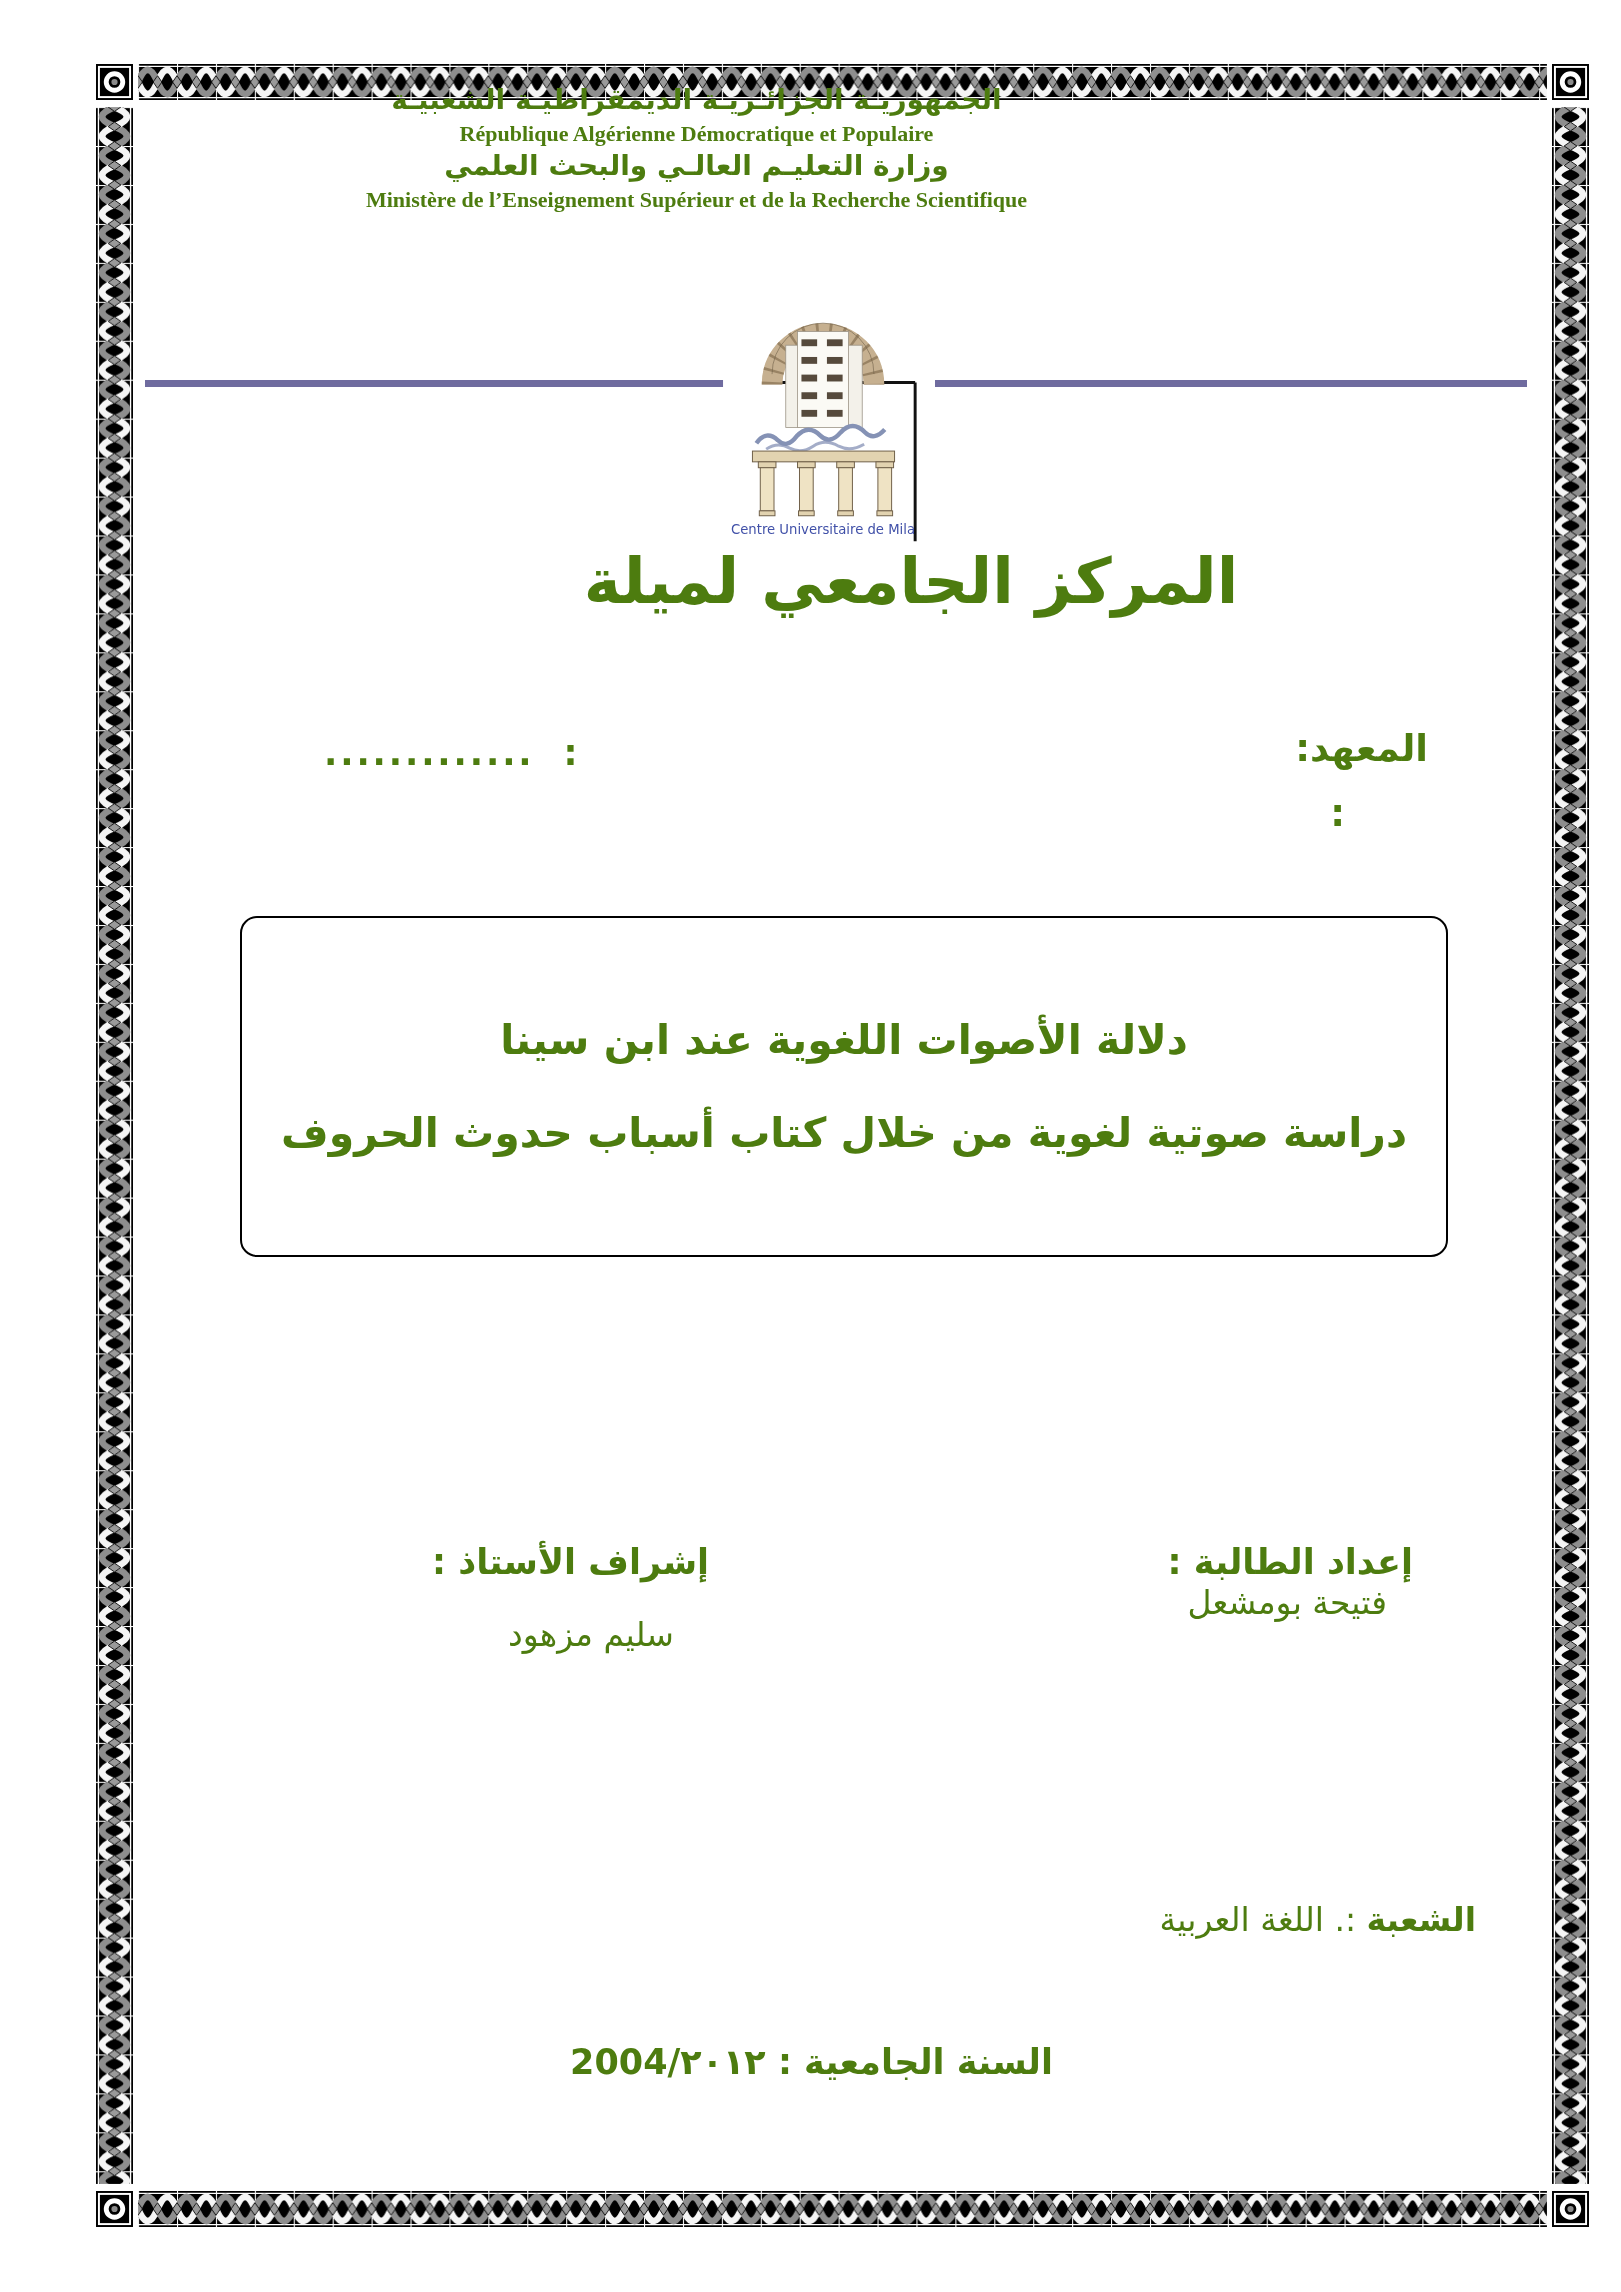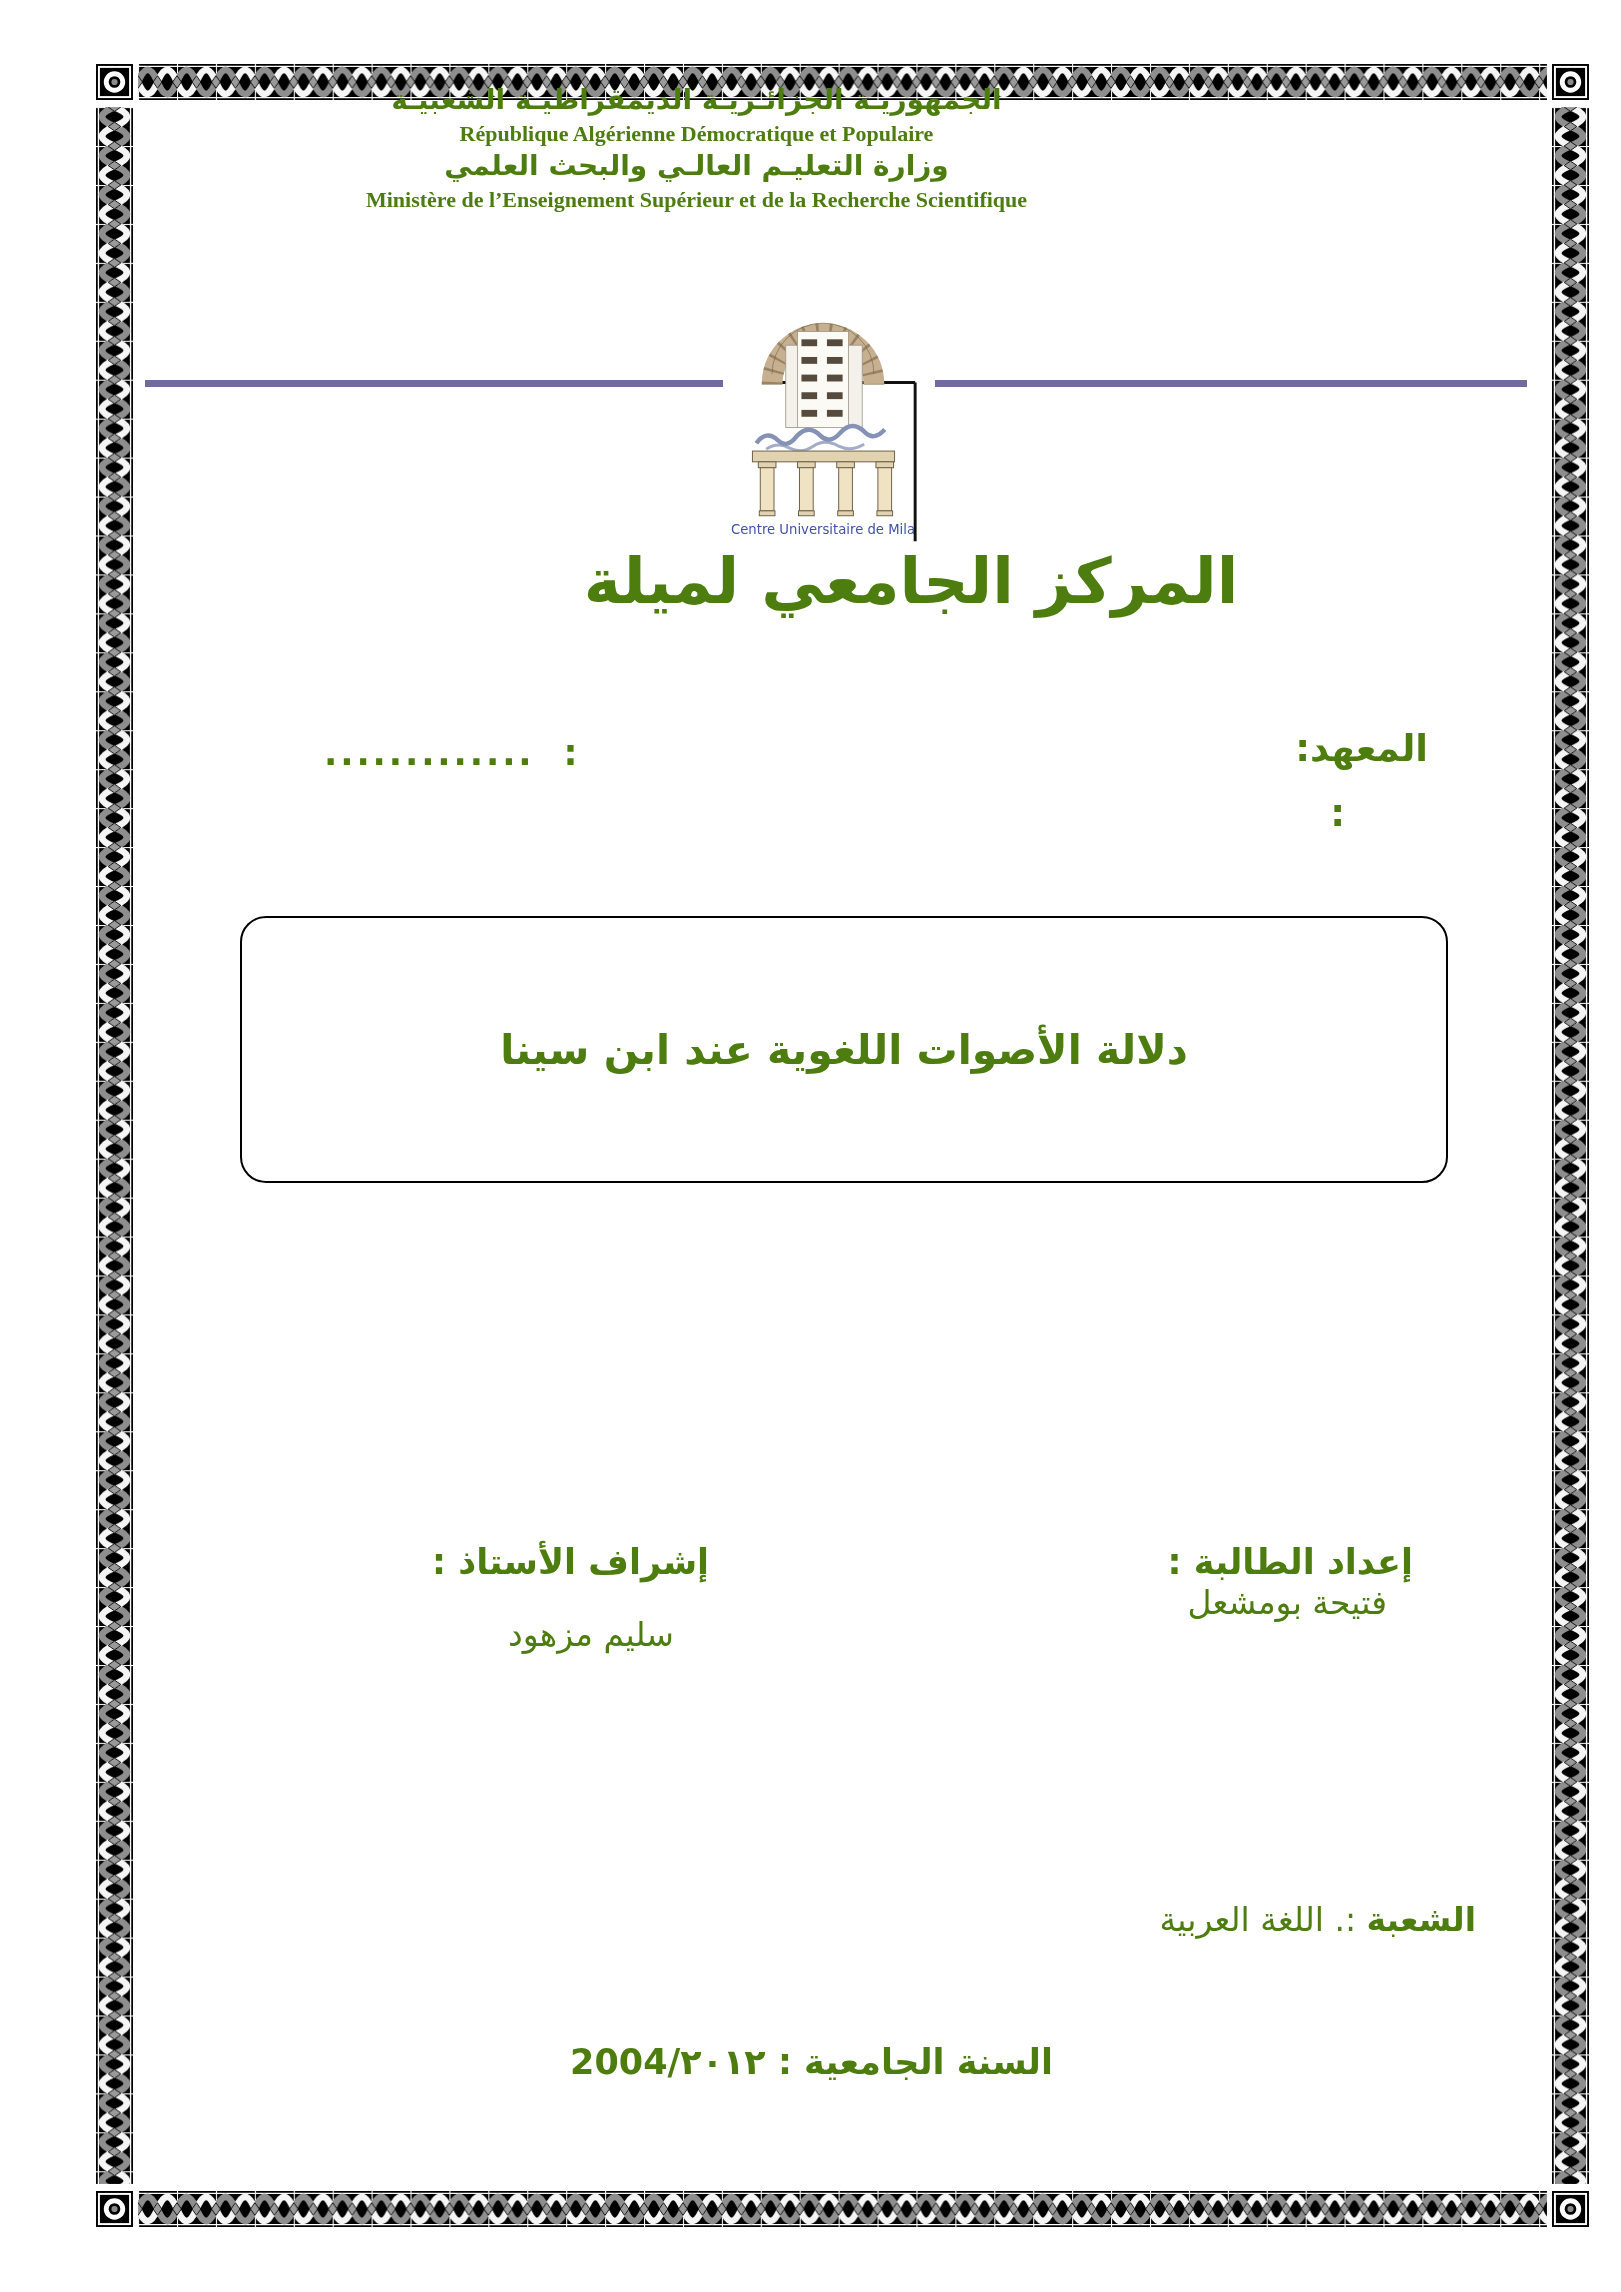--- a/index.html
+++ b/index.html
@@ -36,22 +36,22 @@
        font-size:63px;font-weight:bold;direction:rtl;}
 
   
   .inst-label{position:absolute;right:225px;top:727px;font-size:37px;font-weight:bold;direction:rtl;}
   .inst-fill{position:absolute;left:292px;top:733px;display:flex;direction:ltr;gap:29px;
              font-size:35px;font-weight:bold;}
   .inst-fill .dots{letter-spacing:2.9px;}
   .inst-colon2{position:absolute;right:308px;top:792px;font-size:37px;font-weight:bold;}
 
   
-  .tbox{position:absolute;left:208px;top:916px;width:1208px;height:267px;box-sizing:border-box;
-        border:2.9px solid #000;border-radius:26px;display:flex;flex-direction:column;
+  .tbox{position:absolute;left:208px;top:916px;width:1208px;height:341px;box-sizing:border-box;
+        border:2.9px solid #000;border-radius:17px;display:flex;flex-direction:column;
         justify-content:center;align-items:center;gap:45px;padding:0 29px;}
   .tbox .tline{font-size:41px;font-weight:bold;direction:rtl;white-space:nowrap;}
 
   
   .subt{position:absolute;right:558px;top:1258px;font-size:35px;font-weight:bold;
         direction:rtl;white-space:nowrap;}
 
   
   .prep-label{position:absolute;right:240px;top:1542px;font-size:35px;font-weight:bold;direction:rtl;white-space:nowrap;}
   .prep-name{position:absolute;right:266px;top:1583px;font-size:33px;direction:rtl;white-space:nowrap;}
@@ -235,20 +235,21 @@
 
   <div class="inst-label">المعهد:</div>
   <div class="inst-fill">
     <span class="dots">.............</span>
     <span>:</span>
   </div>
   <div class="inst-colon2">:</div>
 
   <div class="tbox">
     <div class="tline">دلالة الأصوات اللغوية عند ابن سينا</div>
+    <div class="tline">دراسة صوتية لغوية من خلال كتاب أسباب حدوث الحروف</div>
   </div>
 
 
   <div class="prep-label">إعداد الطالبة :</div>
   <div class="prep-name">فتيحة بومشعل</div>
   <div class="sup-label">إشراف الأستاذ :</div>
   <div class="sup-name">سليم مزهود</div>
 
   <div class="branch"><span class="lbl">الشعبة</span><span> :. </span><span>اللغة العربية</span></div>
 

